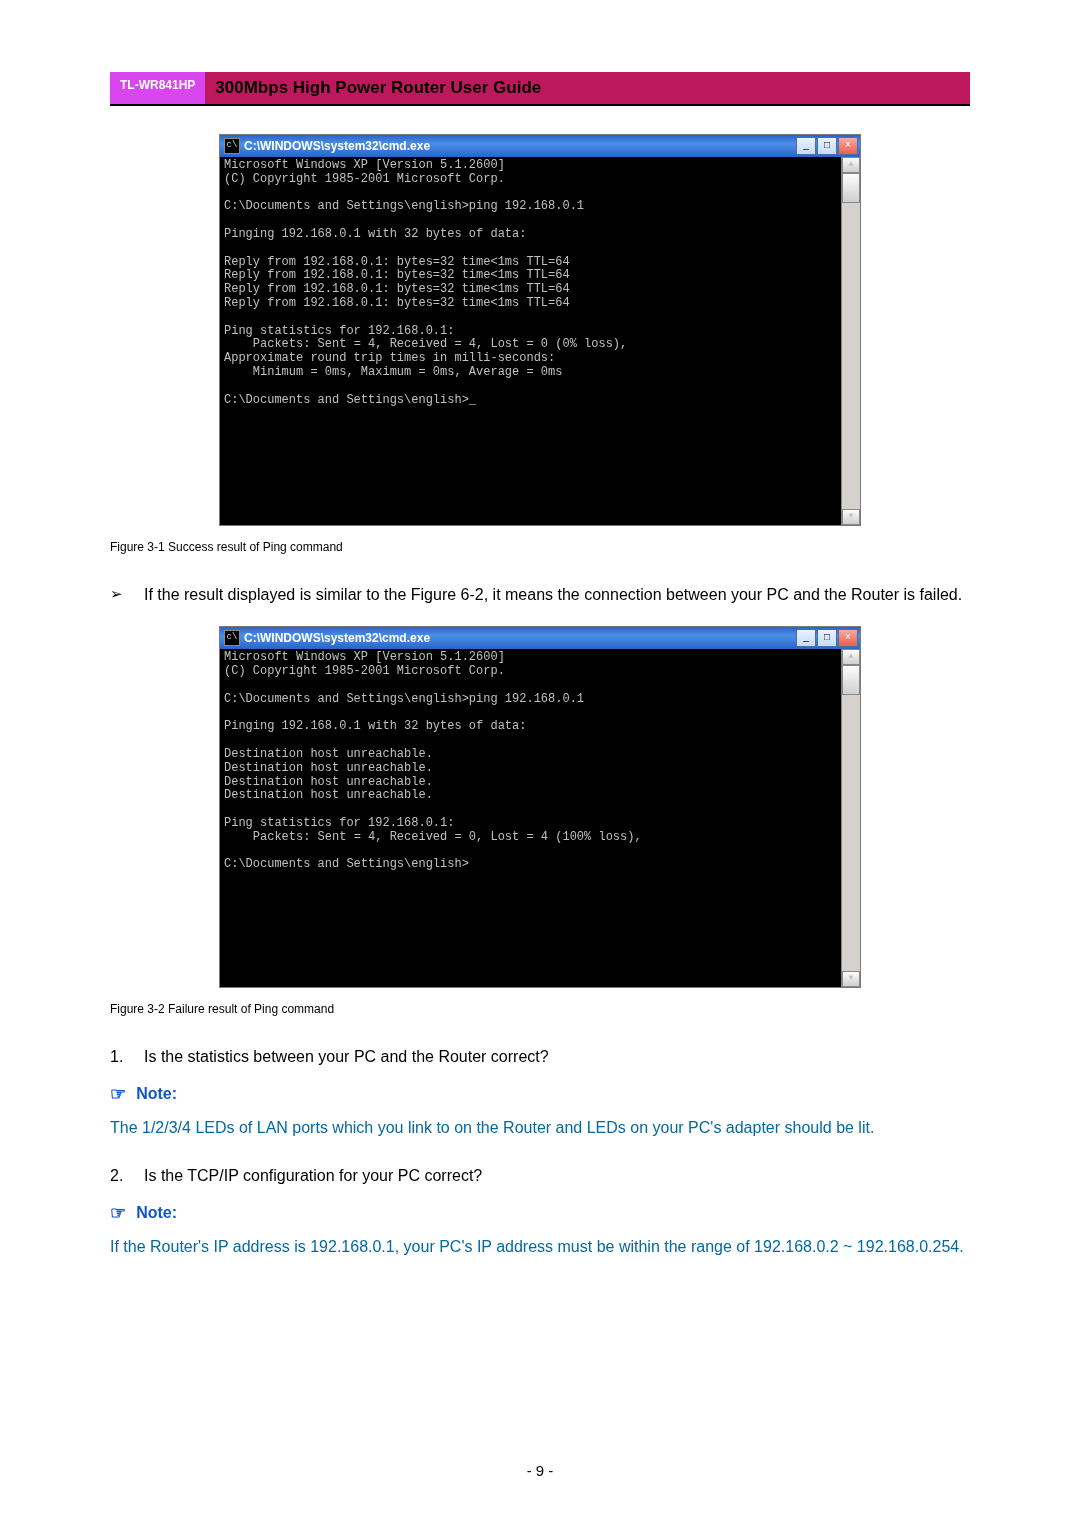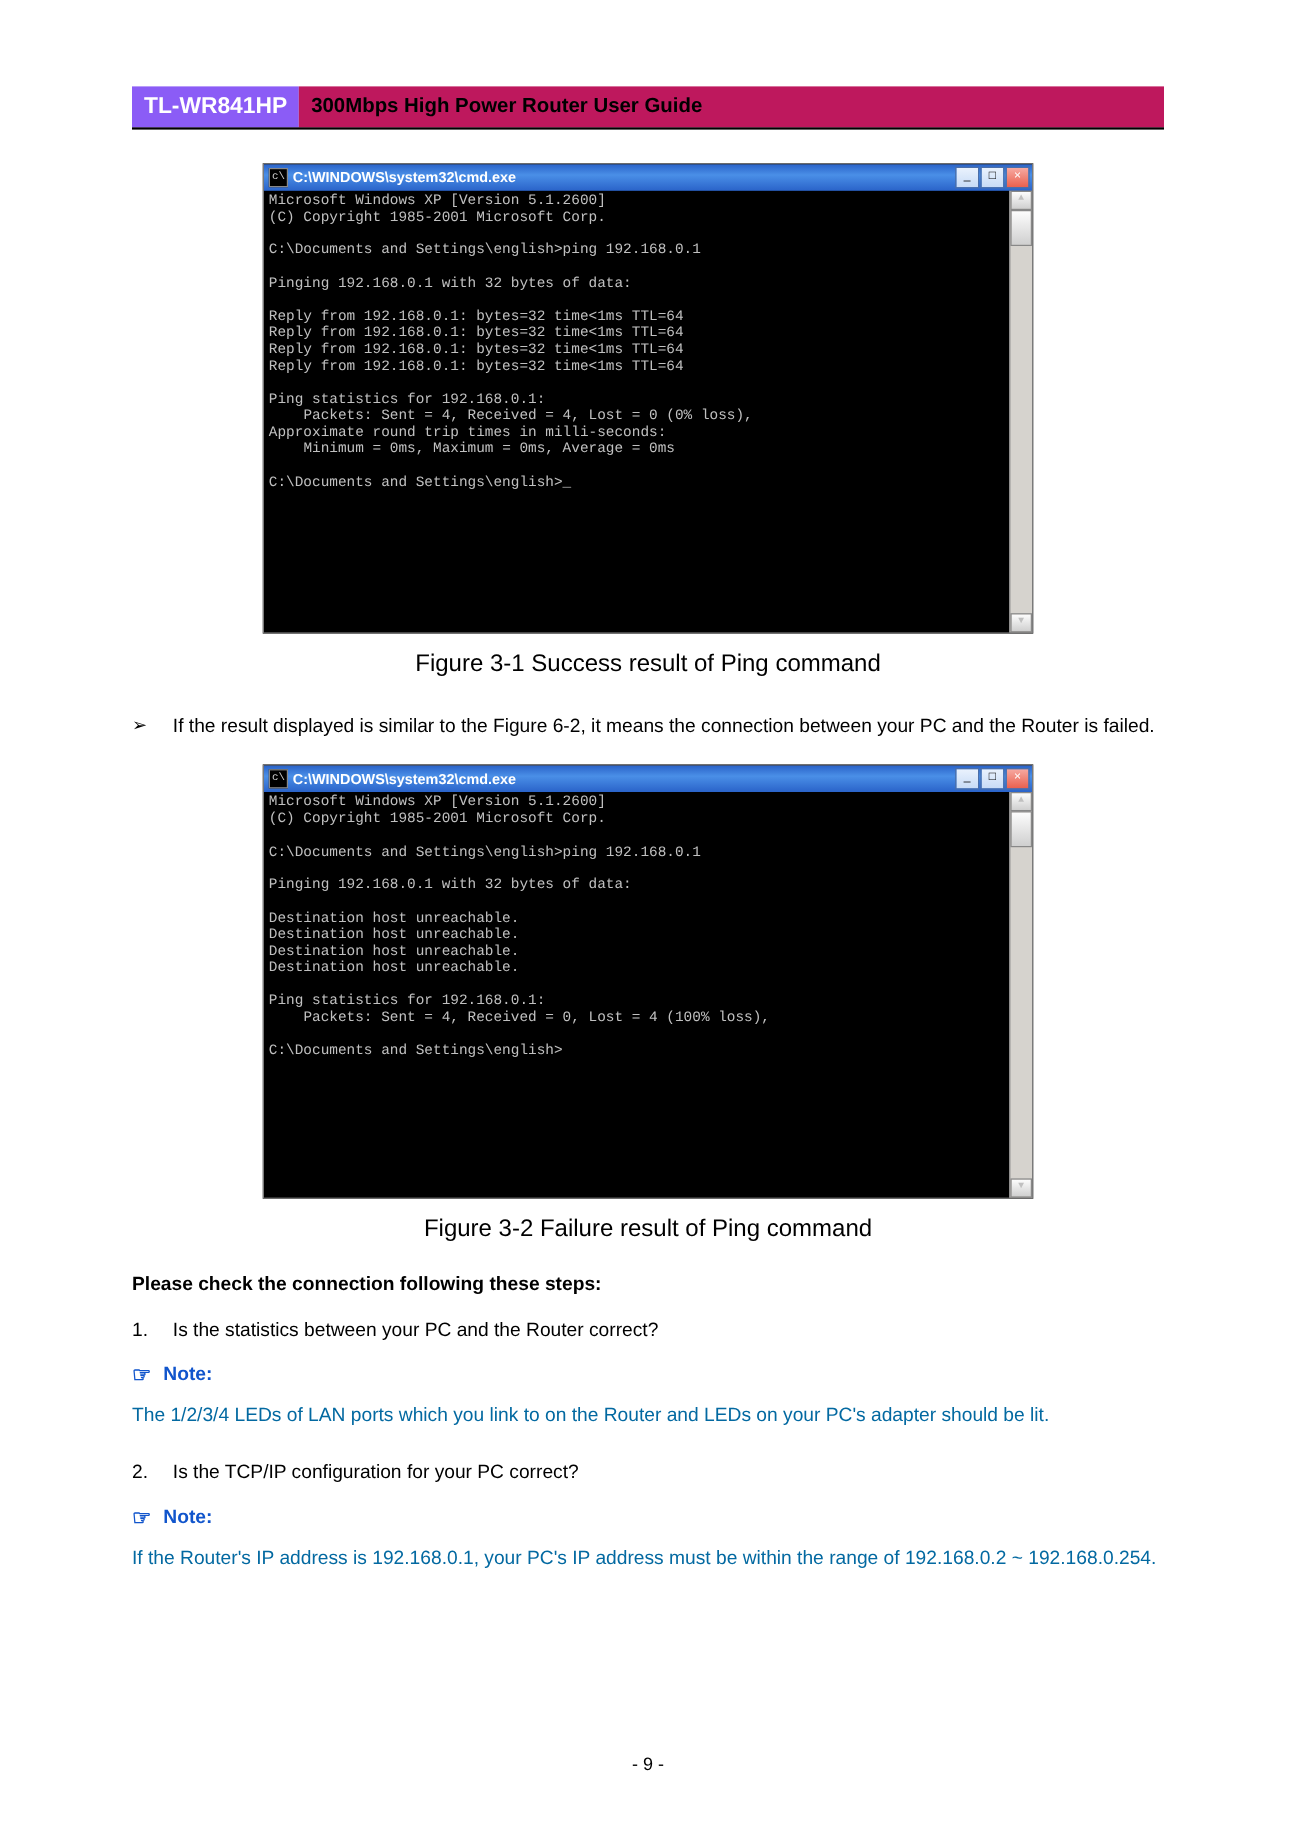--- a/index.html
+++ b/index.html
@@ -18,25 +18,25 @@
     position: relative;
     background: #fff;
   }
   .header-bar {
     display: flex;
     align-items: stretch;
     border-bottom: 2px solid #000;
     margin-bottom: 28px;
   }
   .header-model {
-    background: #8b5cf6;
+    background: #d946ef;
     color: #fff;
     font-weight: bold;
     padding: 6px 10px;
-    font-size: 19px;
+    font-size: 12px;
   }
   .header-title {
     flex: 1;
     background: #be185d;
     color: #000;
     font-weight: bold;
     padding: 6px 10px;
     font-size: 17px;
   }
   .cmd-window {
@@ -114,23 +114,23 @@
   }
   .cmd-scroll .arrow, .cmd-scroll .thumb {
     background: linear-gradient(#fdfdfd,#cfcfcf);
     border: 1px solid #888;
     box-sizing: border-box;
   }
   .cmd-scroll .arrow { height: 16px; font-size: 8px; text-align:center; line-height:12px; }
   .cmd-scroll .thumb { height: 30px; }
   .cmd-scroll .track { flex: 1; }
   .fig-caption {
-    text-align: center;
+    text-align: left;
     margin: 14px 0 26px 0;
-    font-size: 20px;
+    font-size: 12px;
   }
   .bullet-line {
     display: flex;
     align-items: flex-start;
     line-height: 1.9;
     margin-bottom: 16px;
   }
   .bullet-line .b-icon {
     width: 34px;
     flex: none;
@@ -262,21 +262,20 @@
         <div class="arrow">▲</div>
         <div class="thumb"></div>
         <div class="track"></div>
         <div class="arrow">▼</div>
       </div>
     </div>
   </div>
 
   <div class="fig-caption">Figure 3-2   Failure result of Ping command</div>
 
-  <div class="section-heading">Please check the connection following these steps:</div>
 
   <div class="num-item">
     <div class="n-num">1.</div>
     <div>Is the statistics between your PC and the Router correct?</div>
   </div>
 
   <div class="note-head">
     <span class="hand">☞</span>
     <span>Note:</span>
   </div>

